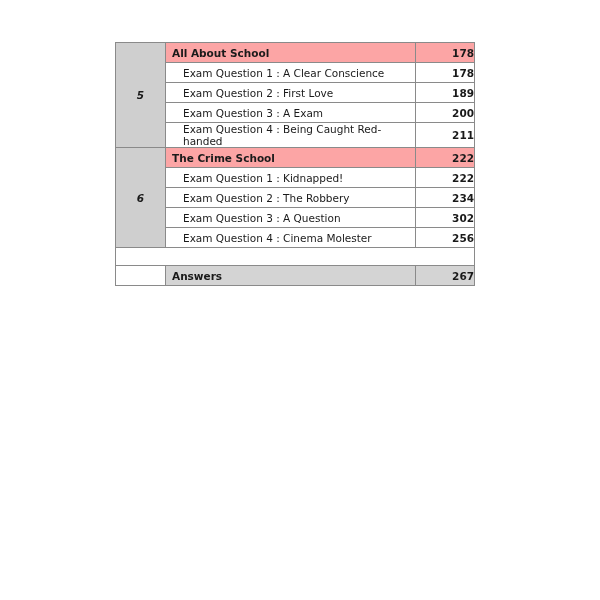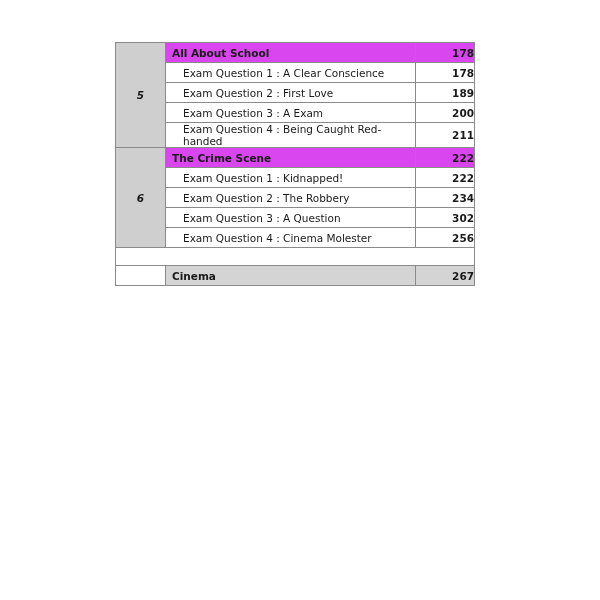--- a/index.html
+++ b/index.html
@@ -7,21 +7,21 @@
     .toc {
       position: absolute; left: 115px; top: 42px; width: 359px;
       border-collapse: collapse; table-layout: fixed;
       border: 1px solid #8a8a8a;
     }
     .toc td { border: 1px solid #8a8a8a; padding: 0; height: 19px; font-size: 10.5px; color: #1a1a1a; }
     .col-num { width: 50px; }
     .col-title { width: 250px; }
     .col-page { width: 59px; }
     .chap-num { background: #cfcfcf; text-align: center; vertical-align: middle; font-size: 19px; font-weight: bold; font-style: italic; }
-    .head-row td.title, .head-row td.page { background: #d946ef; }
+    .head-row td.title, .head-row td.page { background: #fca5a5; }
     .title { padding-left: 6px !important; font-weight: bold; }
     .sub .title { padding-left: 17px !important; font-weight: normal; }
     .sub .q-label { font-weight: normal; }
     .page { text-align: right; font-weight: bold; }
     .blank td { height: 17px; }
     .answers td.title, .answers td.page { background: #d4d4d4; }
     .answers td.empty { background: #ffffff; }
   </style>
 </head>
 <body>
@@ -51,21 +51,21 @@
       <td class="title"><span class="q-label">Exam Question 3</span><span class="q-label"> : </span><span>A Exam</span></td>
       <td class="page">200</td>
     </tr>
     <tr class="sub">
       <td class="title"><span class="q-label">Exam Question 4</span><span class="q-label"> : </span><span>Being Caught Red-handed</span></td>
       <td class="page">211</td>
     </tr>
 
     <tr class="head-row">
       <td class="chap-num" rowspan="5">6</td>
-      <td class="title">The Crime Scene</td>
+      <td class="title">The Crime School</td>
       <td class="page">222</td>
     </tr>
     <tr class="sub">
       <td class="title"><span class="q-label">Exam Question 1</span><span class="q-label"> : </span><span>Kidnapped!</span></td>
       <td class="page">222</td>
     </tr>
     <tr class="sub">
       <td class="title"><span class="q-label">Exam Question 2</span><span class="q-label"> : </span><span>The Robbery</span></td>
       <td class="page">234</td>
     </tr>
@@ -77,17 +77,17 @@
       <td class="title"><span class="q-label">Exam Question 4</span><span class="q-label"> : </span><span>Cinema Molester</span></td>
       <td class="page">256</td>
     </tr>
 
     <tr class="blank">
       <td colspan="3"></td>
     </tr>
 
     <tr class="answers">
       <td class="empty"></td>
-      <td class="title">Cinema</td>
+      <td class="title">Answers</td>
       <td class="page">267</td>
     </tr>
   </tbody>
 </table>
 
 </body></html>

